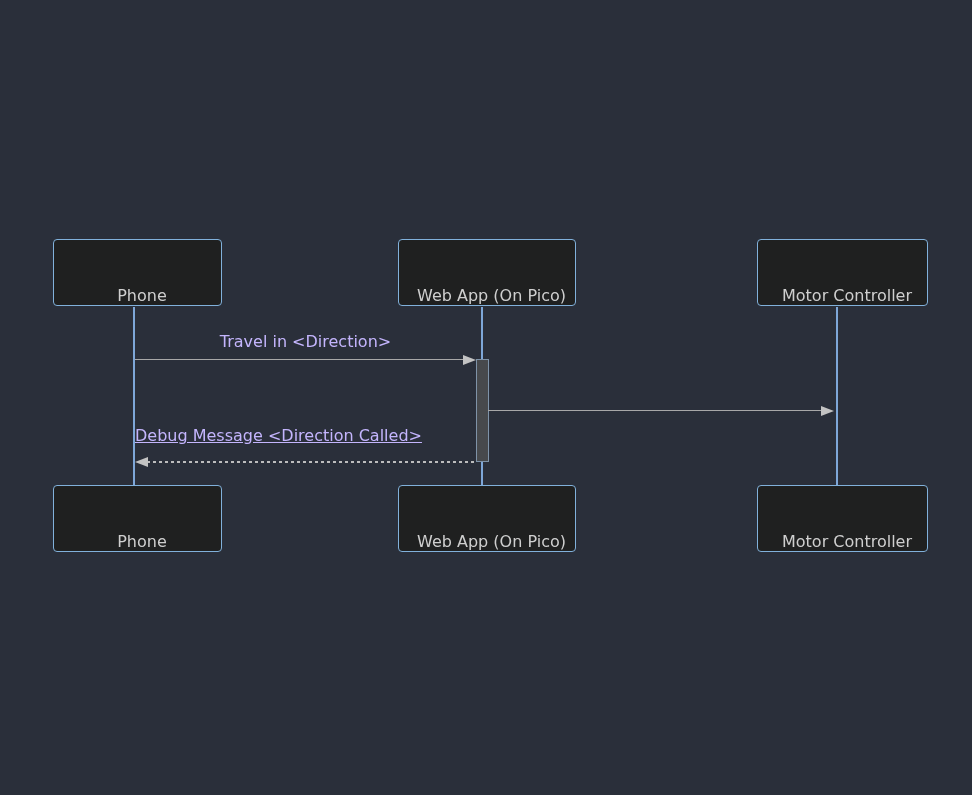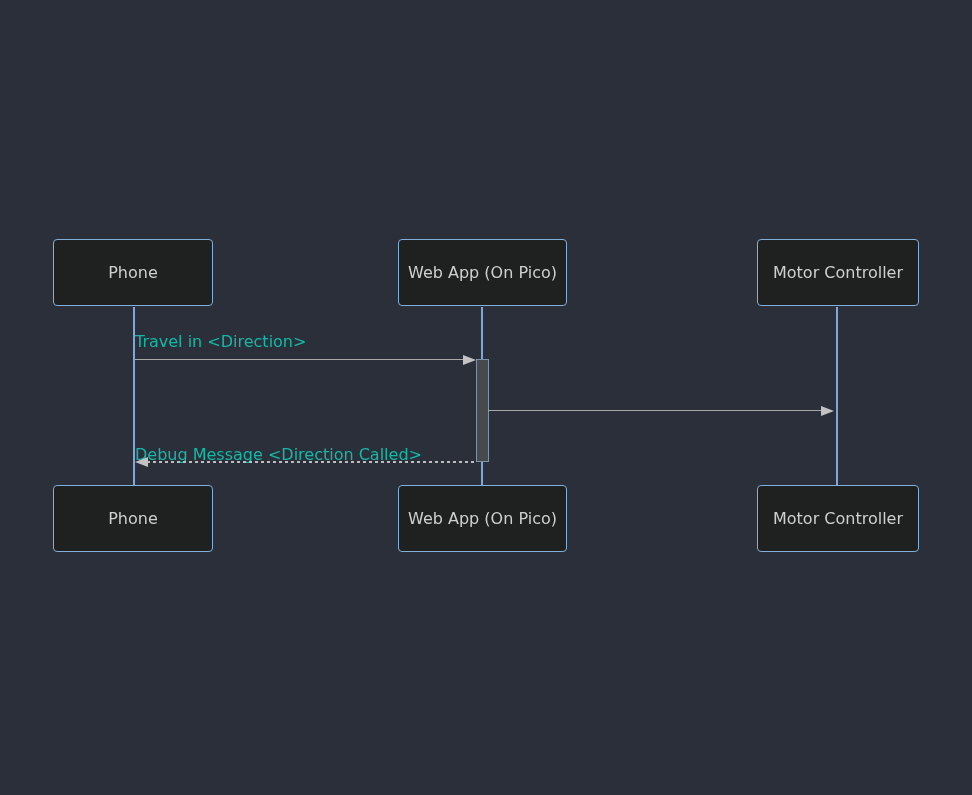--- a/index.html
+++ b/index.html
@@ -16,24 +16,25 @@
     overflow: hidden;
   }
   
   .actor-box {
     position: absolute;
     height: 65px;
     background: #1f2020;
     border: 1.5px solid #81b1db;
     border-radius: 4px;
     display: flex;
-    align-items: center;
+    align-items: flex-end;
     justify-content: center;
     box-sizing: content-box;
     z-index: 3;
+    padding-left: 9px;
   }
   .actor-label {
     color: #cfcfcf;
     font-size: 16px;
     white-space: nowrap;
   }
   .box-phone-top    { left: 53px;  top: 239px; width: 158px; }
   .box-webapp-top   { left: 398px; top: 239px; width: 167px; }
   .box-motor-top    { left: 757px; top: 239px; width: 160px; }
   .box-phone-bot    { left: 53px;  top: 485px; width: 158px; }
@@ -58,21 +59,22 @@
     top: 359px;
     width: 11px;
     height: 101px;
     background: #47494c;
     border: 1.5px solid #7f93a8;
     z-index: 2;
   }
   
   .msg-label {
     position: absolute;
-    color: #14b8a6;
+    text-align: center;
+    color: #c4b5fd;
     font-size: 16px;
     line-height: 20px;
     white-space: nowrap;
     z-index: 2;
   }
   .msg-line {
     position: absolute;
     height: 0;
     border-top: 1.6px solid #a8a8a8;
     z-index: 2;
@@ -96,21 +98,21 @@
   .arrowhead-left  { border-right: 13px solid #c3c3c3; }
 
   .label-msg1 { left: 135px; top: 332px; width: 341px; }
   .line-msg1  { left: 135px; top: 359px; width: 330px; }
   .head-msg1  { left: 463px; top: 355px; }
 
   .label-msg2 { left: 487px; top: 383px; width: 347px; }
   .line-msg2  { left: 488px; top: 410px; width: 334px; }
   .head-msg2  { left: 821px; top: 406px; }
 
-  .label-msg3 { left: 135px; top: 445px; width: 278px; }
+  .label-msg3 { left: 135px; top: 426px; width: 278px; text-decoration: underline; }
   .line-msg3  { left: 147px; top: 461px; width: 329px; }
   .head-msg3  { left: 135px; top: 457px; }
 </style>
 </head>
 <body>
 
 <div class="canvas">
 
   <div class="lifeline lifeline-phone"></div>
   <div class="lifeline lifeline-webapp"></div>

